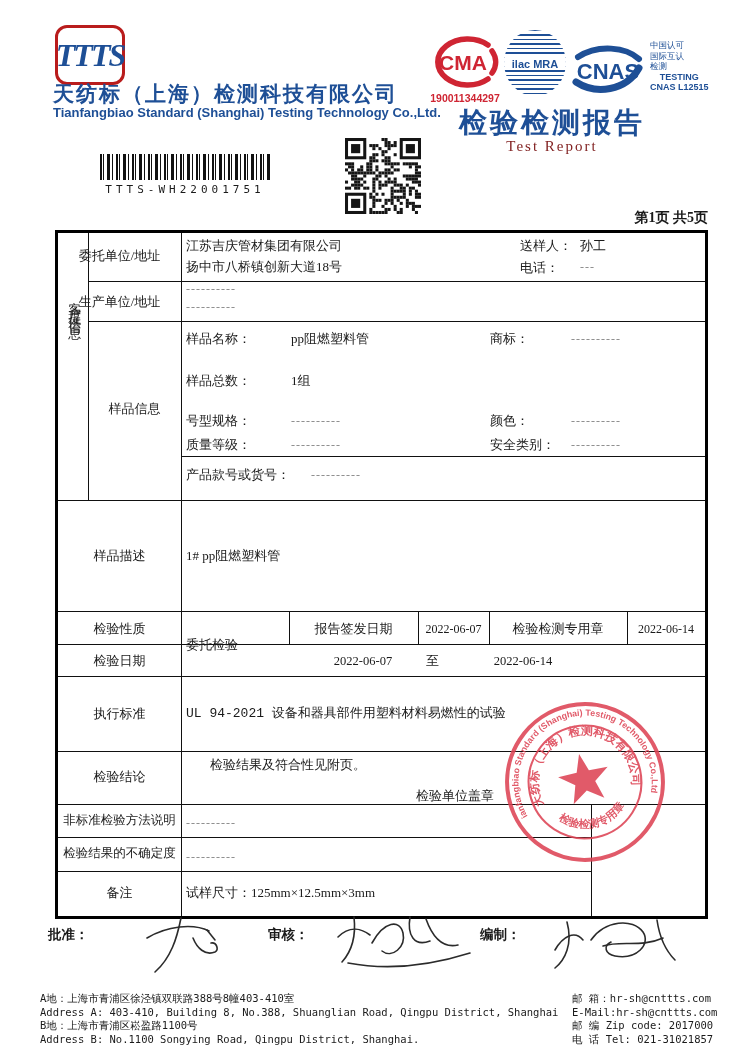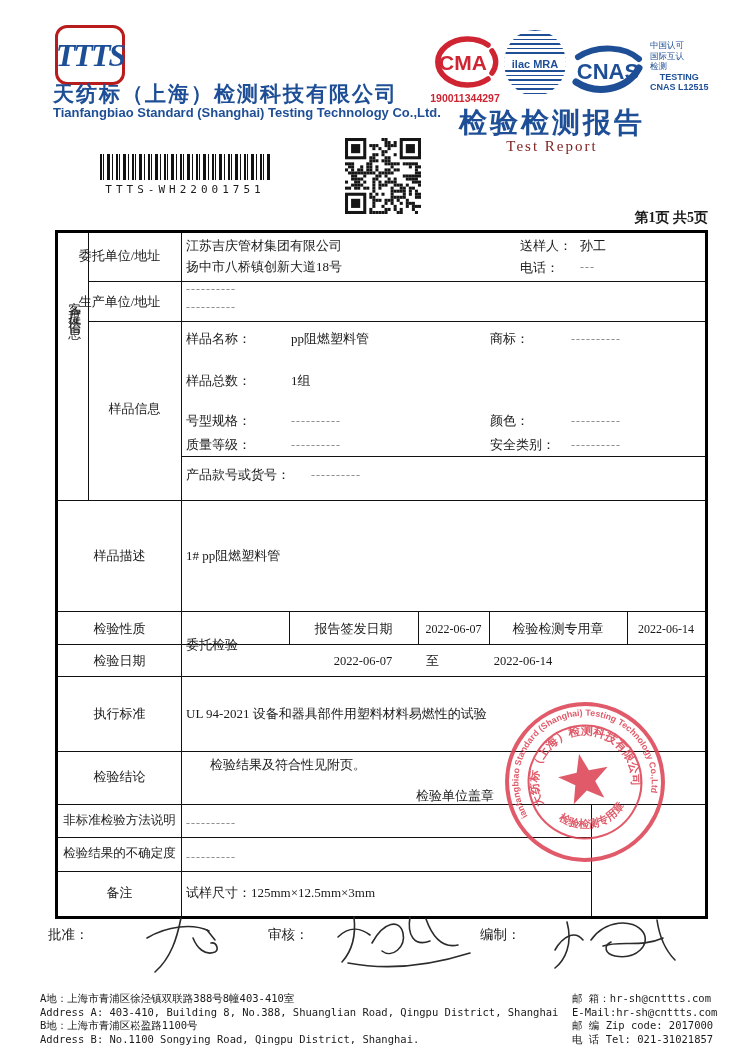--- a/index.html
+++ b/index.html
@@ -31,21 +31,21 @@
   #ilacBand{position:absolute;left:0;top:26px;width:62px;height:14px;background:#fff;}
   #ilacText{position:absolute;left:0;top:28px;width:62px;text-align:center;font-size:11px;font-weight:bold;
     color:#1e4f96;font-family:"Liberation Sans",sans-serif;}
   .cnasLine{font-size:8.5px;line-height:10.5px;color:#1e4f96;font-family:"Liberation Sans",sans-serif;}
   .cnasBold{font-weight:bold;font-size:9px;text-align:center;}
   #reportTitle{position:absolute;left:437px;top:104px;width:230px;text-align:center;font-size:28px;
     font-weight:bold;color:#1e4f96;letter-spacing:3px;}
   #reportSub{position:absolute;left:437px;top:138px;width:230px;text-align:center;font-size:15px;
     color:#7f1d1d;letter-spacing:2px;}
   #pageInfo{position:absolute;left:560px;top:209px;width:148px;text-align:right;font-size:14px;font-weight:bold;}
-  .sigLabel{position:absolute;font-size:13.5px;font-weight:normal;}
+  .sigLabel{position:absolute;font-size:13.5px;font-weight:bold;}
   .foot{font-size:10.5px;line-height:13.5px;white-space:nowrap;
         font-family:"DejaVu Sans Mono","Liberation Mono",monospace;}
   svg{position:absolute;overflow:visible;}
 </style>
 </head>
 <body>
 
 <div id="page">
 
   <div id="logoBox">
@@ -372,21 +372,21 @@
     <div class="t ctr" style="left:360px;top:389px;width:71px;font-size:12px;">2022-06-07</div>
     <div class="t ctr" style="left:431px;top:388px;width:138px;">检验检测专用章</div>
     <div class="t ctr" style="left:569px;top:389px;width:78px;font-size:12px;">2022-06-14</div>
 
     <div class="t ctr" style="left:0;top:420px;width:123px;">检验日期</div>
     <div class="t ctr" style="left:245px;top:421px;width:120px;font-size:12.5px;">2022-06-07</div>
     <div class="t" style="left:368px;top:420px;">至</div>
     <div class="t ctr" style="left:405px;top:421px;width:120px;font-size:12.5px;">2022-06-14</div>
 
     <div class="t ctr" style="left:0;top:473px;width:123px;">执行标准</div>
-    <div class="t" style="left:128px;top:473px;">UL 94-2021  设备和器具部件用塑料材料易燃性的试验</div>
+    <div class="t" style="left:128px;top:473px;font-family:Liberation Mono, monospace;">UL 94-2021  设备和器具部件用塑料材料易燃性的试验</div>
 
     <div class="t ctr" style="left:0;top:536px;width:123px;">检验结论</div>
     <div class="t" style="left:152px;top:524px;">检验结果及符合性见附页。</div>
     <div class="t" style="left:358px;top:555px;">检验单位盖章</div>
 
     <div class="t ctr" style="left:0;top:580px;width:123px;font-size:12.5px;">非标准检验方法说明</div>
     <div class="t dash" style="left:128px;top:583px;">----------</div>
 
     <div class="t ctr" style="left:0;top:613px;width:123px;font-size:12.5px;">检验结果的不确定度</div>
     <div class="t dash" style="left:128px;top:617px;">----------</div>

